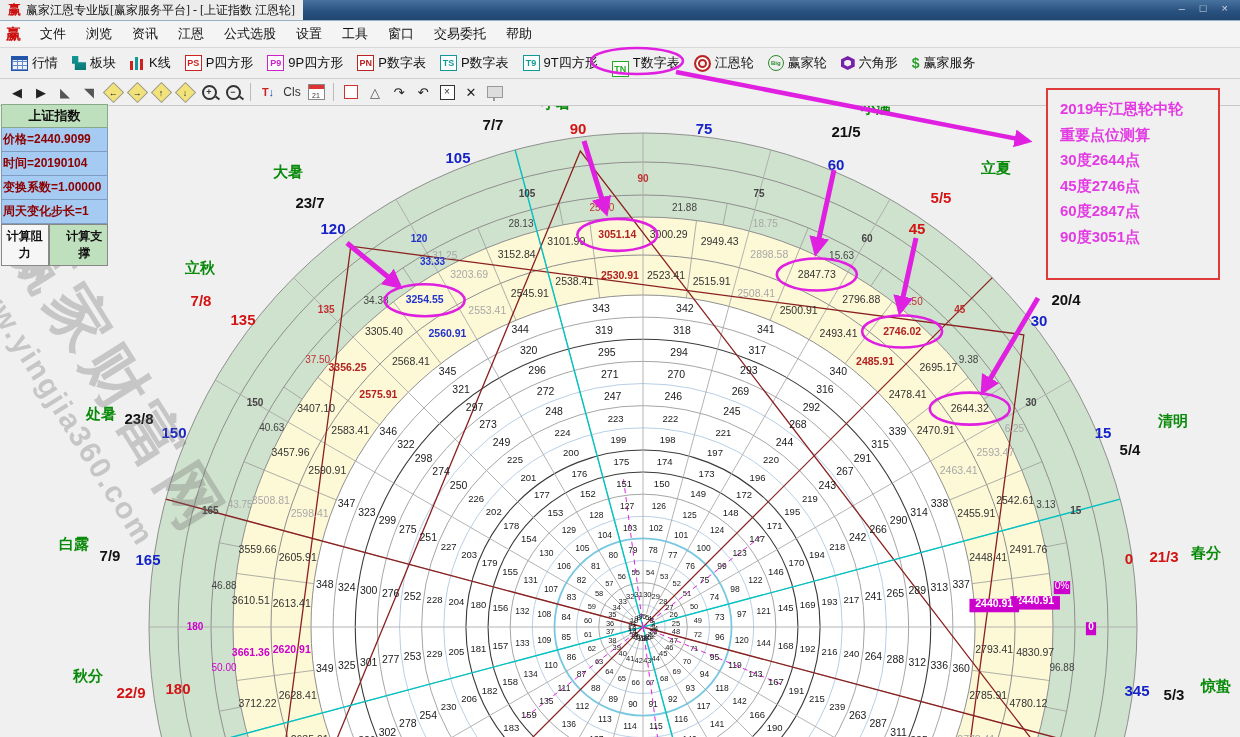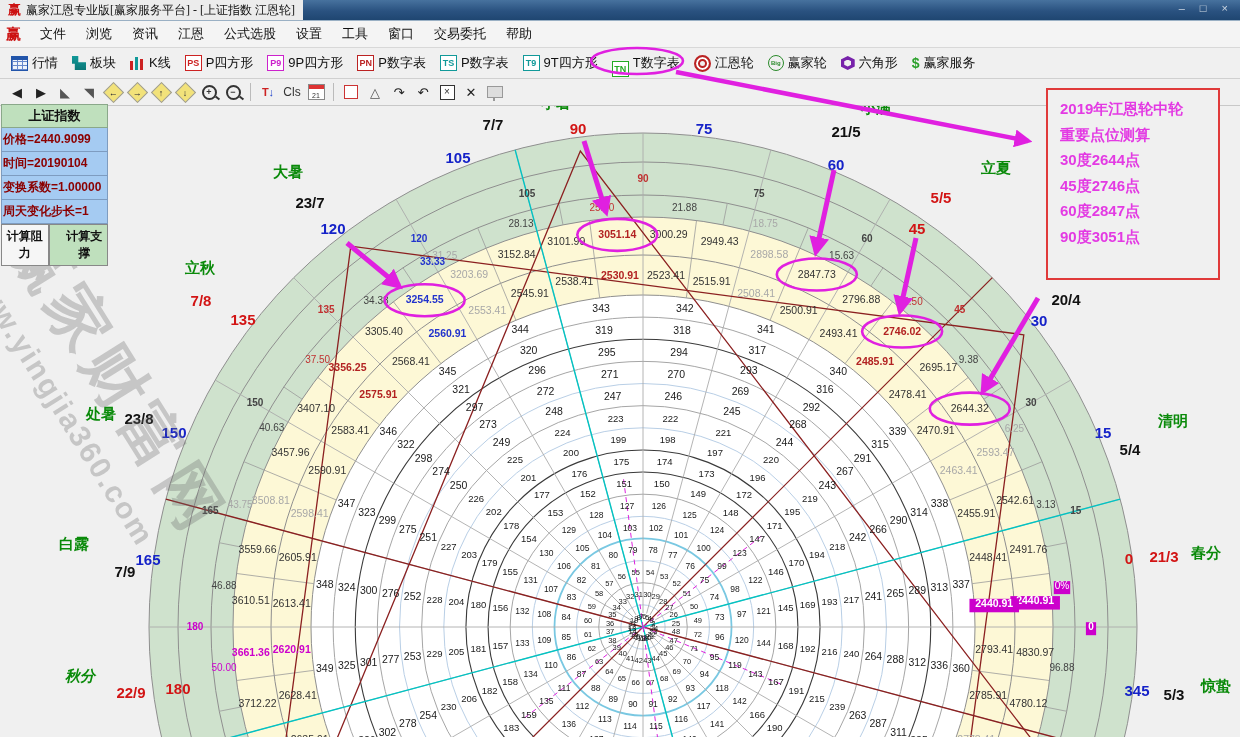--- a/index.html
+++ b/index.html
@@ -743,25 +743,25 @@
       <div class="olab deg" style="left: 333px; top: 228px;">120</div>
       <div class="olab date" style="left: 310px; top: 202px;">23/7</div>
       <div class="olab term" style="left: 288px; top: 172px; text-align: center;">大暑</div>
       <div class="olab deg red" style="left: 243px; top: 319px;">135</div>
       <div class="olab date red" style="left: 201px; top: 300px;">7/8</div>
       <div class="olab term" style="left: 200px; top: 268px;">立秋</div>
       <div class="olab deg" style="left: 174px; top: 432px;">150</div>
       <div class="olab date" style="left: 139px; top: 418px;">23/8</div>
       <div class="olab term" style="left: 101px; top: 414px;">处暑</div>
       <div class="olab deg" style="left: 148px; top: 559px;">165</div>
-      <div class="olab date" style="left: 110px; top: 571px; margin-left: 15px;">7/9</div>
+      <div class="olab date" style="left: 110px; top: 555px;">7/9</div>
       <div class="olab term" style="left: 74px; top: 544px;">白露</div>
       <div class="olab deg red" style="left: 178px; top: 688px;">180</div>
       <div class="olab date red" style="left: 131px; top: 692px;">22/9</div>
-      <div class="olab term" style="left: 80px; top: 676px; font-style: italic;">秋分</div>
+      <div class="olab term" style="left: 88px; top: 676px;">秋分</div>
     </div>
 
   <div id="watermarks">
     <div class="wm-brand">
       <div class="l1">赢家财富网</div>
       <div class="l2">www.yingjia360.com</div>
     </div>
   </div>
 
   <div id="chrome">

